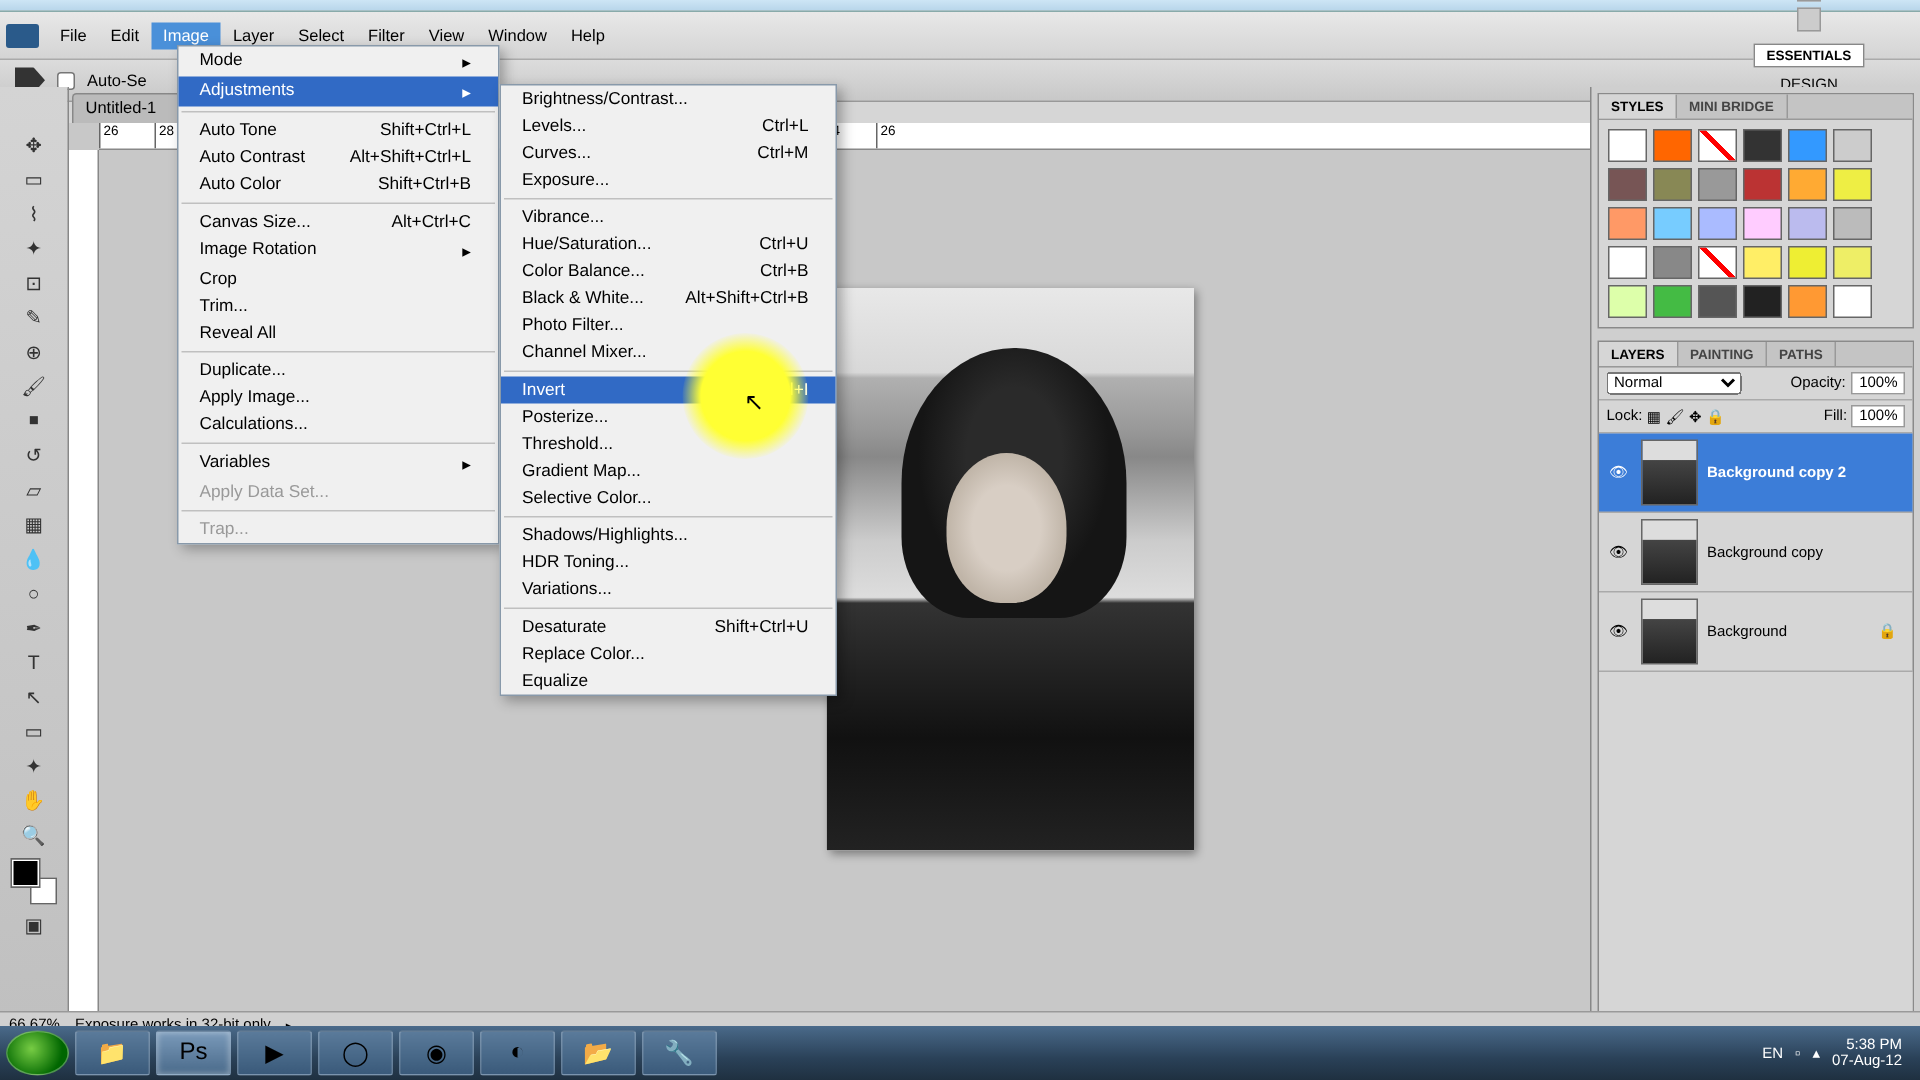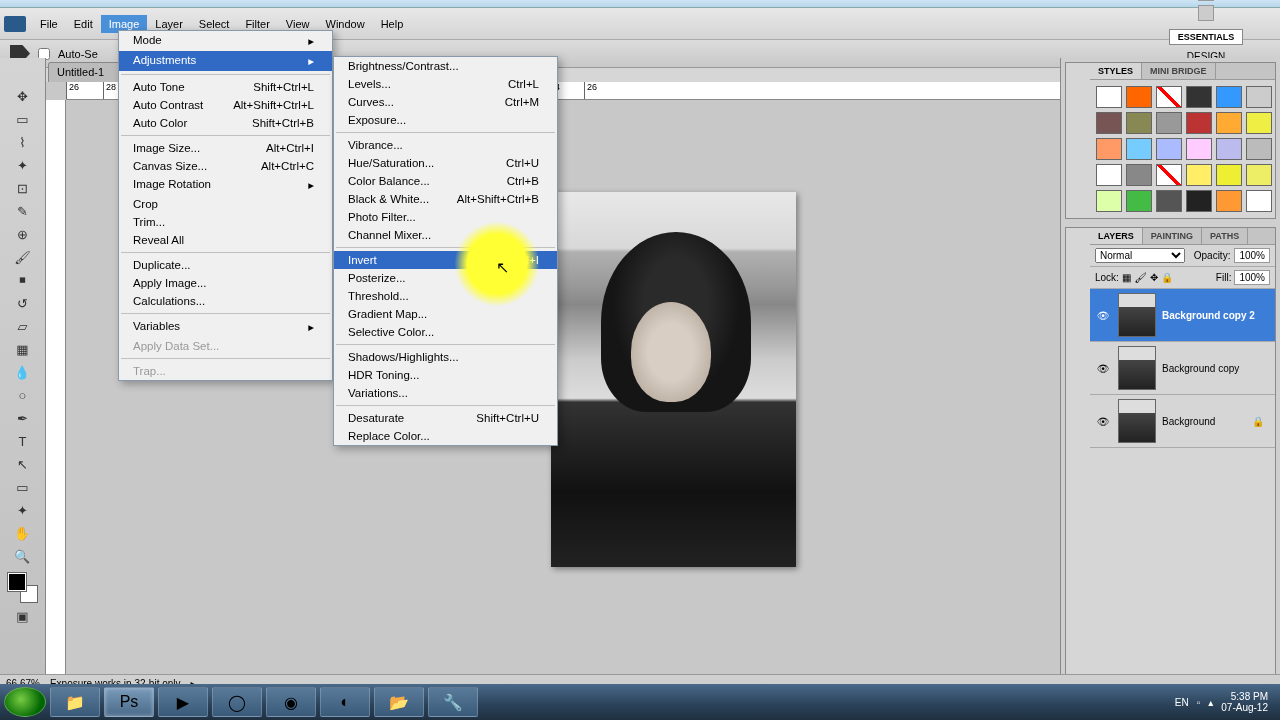--- a/index.html
+++ b/index.html
@@ -58,21 +58,21 @@
 .menu .arrow-r::after{content:"▸";margin-left:14px;}
 .menu1 { left:118px; top:30px; width:215px; }
 .menu2 { left:333px; top:56px; width:225px; }
 
 
 .spot { position:absolute; left:455px; top:222px; width:84px; height:84px; background:radial-gradient(circle,#ffff33 50%,rgba(255,255,51,0) 72%); border-radius:50%; pointer-events:none;}
 .cursor { position:absolute; left:496px; top:258px; font-size:16px; color:#000; z-index:200;}
 
 
 .rpanel { position:absolute; right:0; top:58px; width:220px; bottom:40px; background:#cfcfcf; border-left:1px solid #888; display:flex; flex-direction:column;}
-.panel { border:1px solid #8a8a8a; margin:4px; background:#d6d6d6;padding-left:24px;}
+.panel { border:1px solid #8a8a8a; margin:4px; background:#d6d6d6;}
 .panel .tabs { display:flex; background:#c4c4c4; border-bottom:1px solid #999;}
 .panel .tab { padding:3px 8px; font-size:9px; font-weight:bold; color:#444; border-right:1px solid #999;}
 .panel .tab.active{background:#d6d6d6;color:#000;}
 .styles-body{padding:6px;display:grid;grid-template-columns:repeat(6,26px);gap:4px;}
 .sw{width:26px;height:22px;border:1px solid #666;}
 .layers-body{font-size:10px;}
 .layers-ctrl{display:flex;align-items:center;gap:4px;padding:3px 5px;border-bottom:1px solid #aaa;justify-content:center;}
 .layers-ctrl select{font-size:10px;width:90px;}
 .layers-ctrl .opa{margin-left:auto;}
 .lock-row{display:flex;align-items:center;gap:3px;padding:3px 5px;border-bottom:1px solid #aaa;font-size:10px;}
@@ -215,24 +215,20 @@
     <div class="row">
       <span>Auto Contrast</span>
       <span>Alt+Shift+Ctrl+L</span>
     </div>
     <div class="row">
       <span>Auto Color</span>
       <span>Shift+Ctrl+B</span>
     </div>
     <div class="sep"></div>
     <div class="row">
-      <span>Image Size...</span>
-      <span>Alt+Ctrl+I</span>
-    </div>
-    <div class="row">
       <span>Canvas Size...</span>
       <span>Alt+Ctrl+C</span>
     </div>
     <div class="row arrow-r">
       <span>Image Rotation</span>
     </div>
     <div class="row">
       <span>Crop</span>
     </div>
     <div class="row">
@@ -327,20 +323,23 @@
     <div class="row">
       <span>Variations...</span>
     </div>
     <div class="sep"></div>
     <div class="row">
       <span>Desaturate</span>
       <span>Shift+Ctrl+U</span>
     </div>
     <div class="row">
       <span>Replace Color...</span>
+    </div>
+    <div class="row">
+      <span>Equalize</span>
     </div>
   </div>
 
 <div class="spot"></div>
 <div class="cursor">↖</div>
 
 <div class="rpanel">
   <div class="panel">
     <div class="tabs">
       <div class="tab active">STYLES</div>

